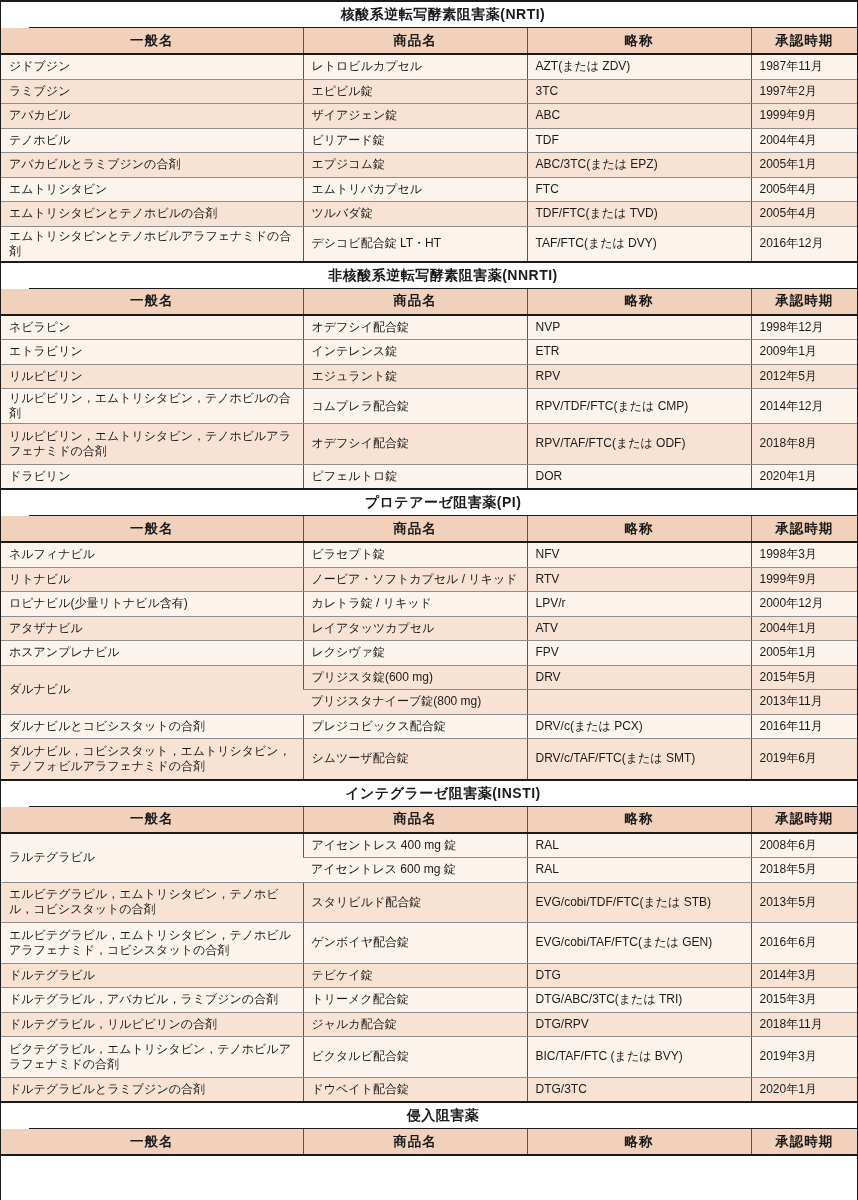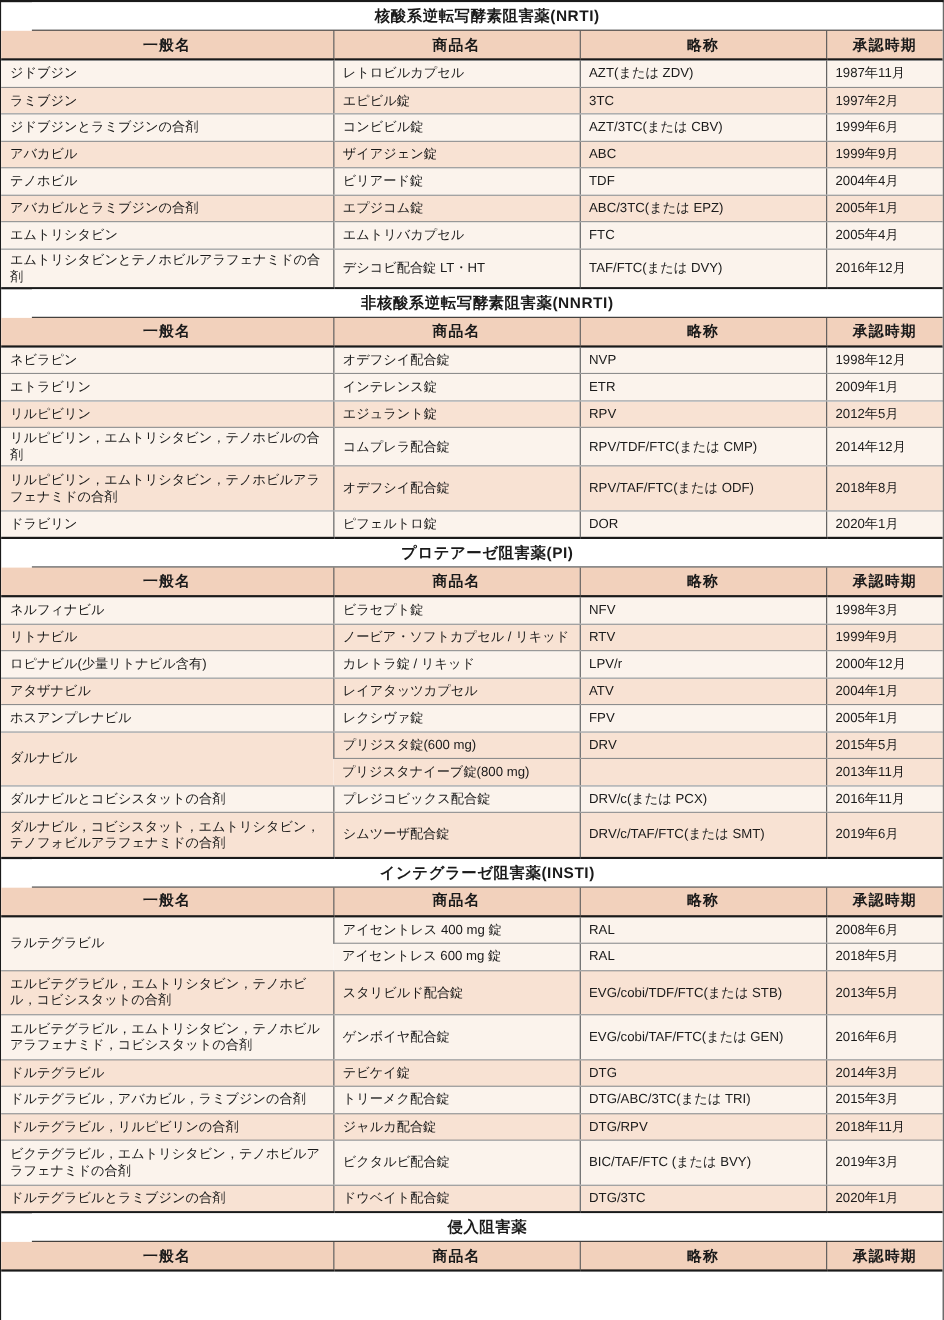--- a/index.html
+++ b/index.html
@@ -96,26 +96,20 @@
           <td class="light c-abbr">AZT(または ZDV)</td>
           <td class="light c-date">1987年11月</td>
         </tr>
         <tr>
           <td class="dark c-generic">ラミブジン</td>
           <td class="dark c-brand">エピビル錠</td>
           <td class="dark c-abbr">3TC</td>
           <td class="dark c-date">1997年2月</td>
         </tr>
         <tr>
-          <td class="light c-generic">ジドブジンとラミブジンの合剤</td>
-          <td class="light c-brand">コンビビル錠</td>
-          <td class="light c-abbr">AZT/3TC(または CBV)</td>
-          <td class="light c-date">1999年6月</td>
-        </tr>
-        <tr>
           <td class="dark c-generic">アバカビル</td>
           <td class="dark c-brand">ザイアジェン錠</td>
           <td class="dark c-abbr">ABC</td>
           <td class="dark c-date">1999年9月</td>
         </tr>
         <tr>
           <td class="light c-generic">テノホビル</td>
           <td class="light c-brand">ビリアード錠</td>
           <td class="light c-abbr">TDF</td>
           <td class="light c-date">2004年4月</td>
@@ -124,20 +118,26 @@
           <td class="dark c-generic">アバカビルとラミブジンの合剤</td>
           <td class="dark c-brand">エプジコム錠</td>
           <td class="dark c-abbr">ABC/3TC(または EPZ)</td>
           <td class="dark c-date">2005年1月</td>
         </tr>
         <tr>
           <td class="light c-generic">エムトリシタビン</td>
           <td class="light c-brand">エムトリバカプセル</td>
           <td class="light c-abbr">FTC</td>
           <td class="light c-date">2005年4月</td>
+        </tr>
+        <tr>
+          <td class="dark c-generic">エムトリシタビンとテノホビルの合剤</td>
+          <td class="dark c-brand">ツルバダ錠</td>
+          <td class="dark c-abbr">TDF/FTC(または TVD)</td>
+          <td class="dark c-date">2005年4月</td>
         </tr>
         <tr class="last">
           <td class="light c-generic">エムトリシタビンとテノホビルアラフェナミドの合剤</td>
           <td class="light c-brand">デシコビ配合錠 LT・HT</td>
           <td class="light c-abbr">TAF/FTC(または DVY)</td>
           <td class="light c-date">2016年12月</td>
         </tr>
       </tbody>
     </table>
     <div class="section-title">非核酸系逆転写酵素阻害薬(NNRTI)</div>

